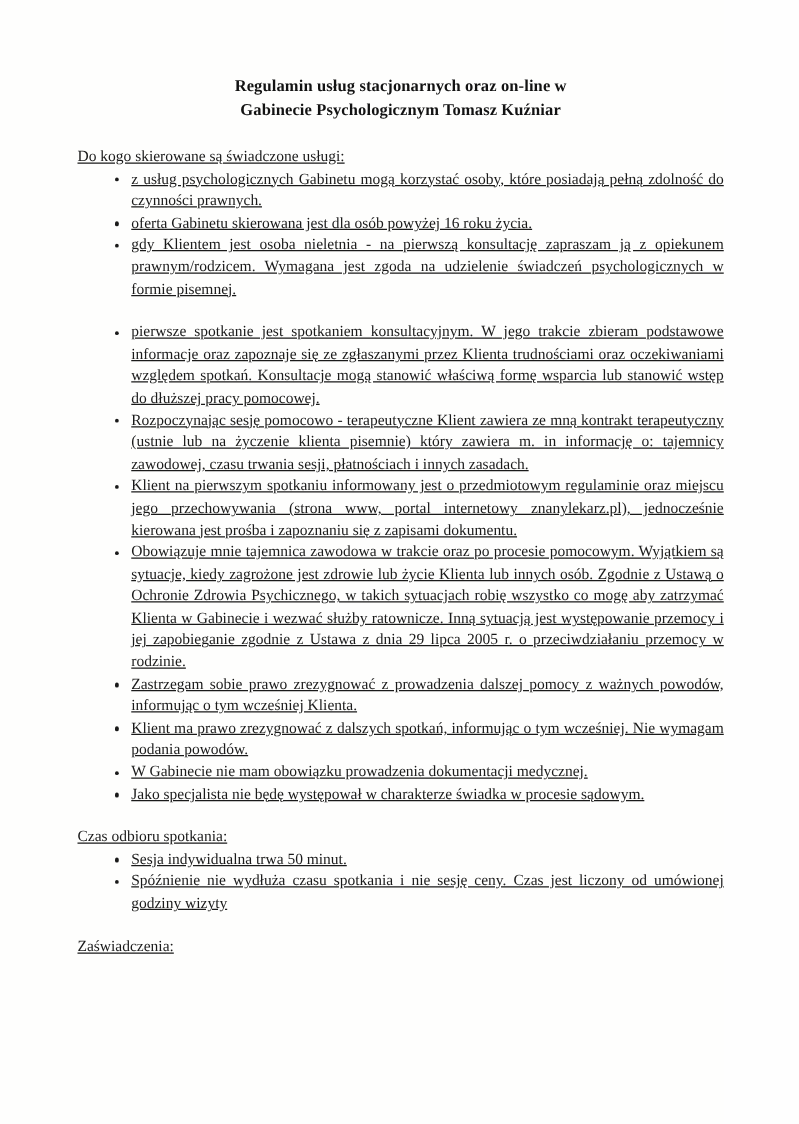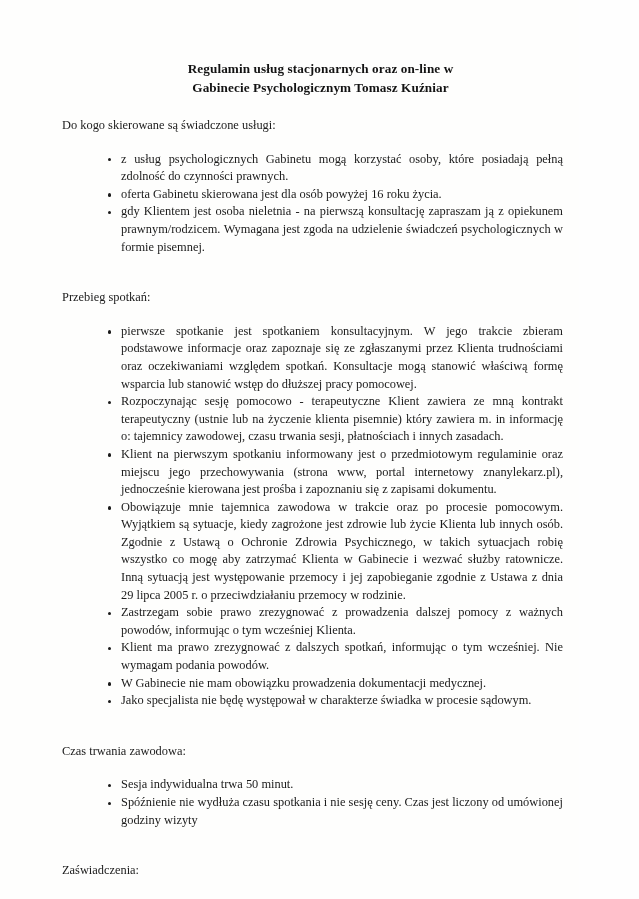--- a/index.html
+++ b/index.html
@@ -38,32 +38,33 @@
     margin: 0 0 0 0;
     padding: 0 6px;
     color: #131313;
   }
   .doc-title .title-line {
     display: block;
     white-space: nowrap;
   }
   .section {
     margin-top: 0;
+    text-decoration: underline;
   }
   .section-heading {
     font-size: 12.4px;
     line-height: 17.6px;
     margin: 0;
     padding: 0;
     text-align: left;
     color: #1a1a1a;
   }
   ul.bullets {
     list-style: none;
-    margin: 16px;
+    margin: 0;
     padding: 0;
   }
   ul.bullets > li {
     position: relative;
     margin: 0;
     padding: 0 0 0 43px;
     font-size: 12.4px;
     line-height: 17.6px;
     text-align: justify;
     text-justify: inter-word;
@@ -103,37 +104,36 @@
       <ul class="bullets">
         <li>z usług psychologicznych Gabinetu mogą korzystać osoby, które posiadają pełną zdolność do czynności prawnych.</li>
         <li class="nojustify">oferta Gabinetu skierowana jest dla osób powyżej 16 roku życia.</li>
         <li>gdy Klientem jest osoba nieletnia - na pierwszą konsultację zapraszam ją z opiekunem prawnym/rodzicem. Wymagana jest zgoda na udzielenie świadczeń psychologicznych w formie pisemnej.</li>
       </ul>
     </div>
 
     <div class="gap-md"></div>
 
     <div class="section">
-      <p class="section-heading">Przebieg spotkań:</p>
       <ul class="bullets">
         <li>pierwsze spotkanie jest spotkaniem konsultacyjnym. W jego trakcie zbieram podstawowe informacje oraz zapoznaje się ze zgłaszanymi przez Klienta trudnościami oraz oczekiwaniami względem spotkań. Konsultacje mogą stanowić właściwą formę wsparcia lub stanowić wstęp do dłuższej pracy pomocowej.</li>
         <li>Rozpoczynając sesję pomocowo - terapeutyczne Klient zawiera ze mną kontrakt terapeutyczny (ustnie lub na życzenie klienta pisemnie) który zawiera m. in informację o: tajemnicy zawodowej, czasu trwania sesji, płatnościach i innych zasadach.</li>
         <li>Klient na pierwszym spotkaniu informowany jest o przedmiotowym regulaminie oraz miejscu jego przechowywania (strona www, portal internetowy znanylekarz.pl), jednocześnie kierowana jest prośba i zapoznaniu się z zapisami dokumentu.</li>
         <li>Obowiązuje mnie tajemnica zawodowa w trakcie oraz po procesie pomocowym. Wyjątkiem są sytuacje, kiedy zagrożone jest zdrowie lub życie Klienta lub innych osób. Zgodnie z Ustawą o Ochronie Zdrowia Psychicznego, w takich sytuacjach robię wszystko co mogę aby zatrzymać Klienta w Gabinecie i wezwać służby ratownicze. Inną sytuacją jest występowanie przemocy i jej zapobieganie zgodnie z Ustawa z dnia 29 lipca 2005 r. o przeciwdziałaniu przemocy w rodzinie.</li>
         <li>Zastrzegam sobie prawo zrezygnować z prowadzenia dalszej pomocy z ważnych powodów, informując o tym wcześniej Klienta.</li>
         <li>Klient ma prawo zrezygnować z dalszych spotkań, informując o tym wcześniej. Nie wymagam podania powodów.</li>
         <li class="nojustify">W Gabinecie nie mam obowiązku prowadzenia dokumentacji medycznej.</li>
         <li class="nojustify">Jako specjalista nie będę występował w charakterze świadka w procesie sądowym.</li>
       </ul>
     </div>
 
     <div class="gap-md"></div>
 
     <div class="section">
-      <p class="section-heading">Czas trwania zawodowa:</p>
+      <p class="section-heading">Czas odbioru spotkania:</p>
       <ul class="bullets">
         <li class="nojustify">Sesja indywidualna trwa 50 minut.</li>
         <li>Spóźnienie nie wydłuża czasu spotkania i nie sesję ceny. Czas jest liczony od umówionej godziny wizyty</li>
       </ul>
     </div>
 
     <div class="gap-md"></div>
 
     <div class="section">
       <p class="section-heading">Zaświadczenia:</p>

